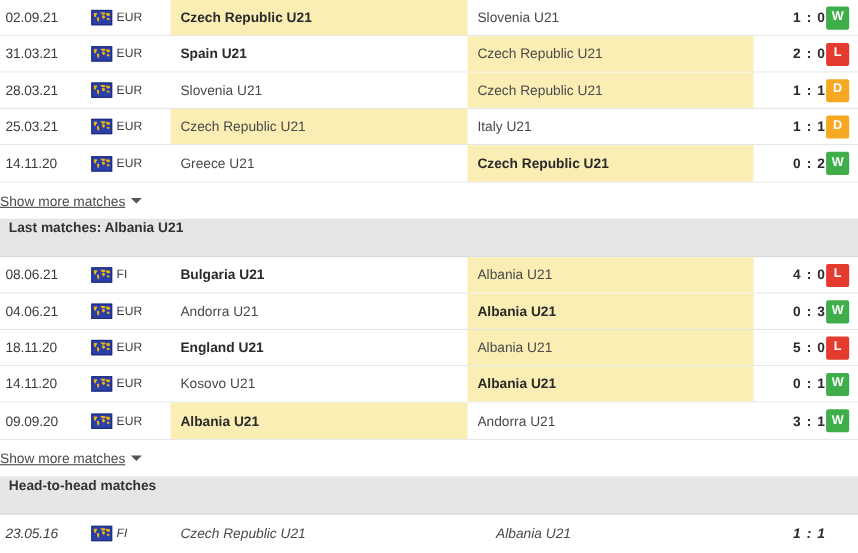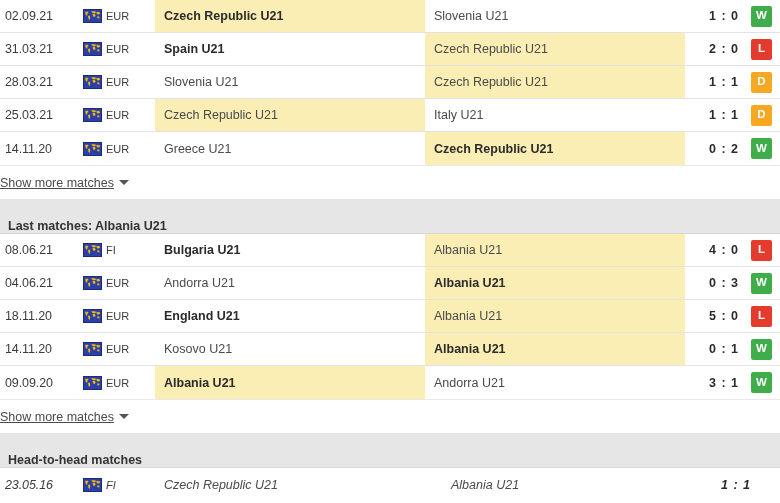--- a/index.html
+++ b/index.html
@@ -54,21 +54,20 @@
   .c-away{
     width:260px;flex:0 0 260px;
     display:flex;align-items:center;
     padding-left:9px;
     box-sizing:border-box;
     font-size:12.5px;
   }
   .c-score{
     flex:1 1 auto;
     display:flex;align-items:center;justify-content:flex-end;
-    padding-right:12px;
     box-sizing:border-box;
     font-weight:bold;
     font-size:12.5px;
     letter-spacing:1px;
     color:#2b2b2b;
     white-space:nowrap;
   }
   .c-badge{
     width:29px;flex:0 0 29px;
     display:flex;align-items:center;justify-content:flex-start;
@@ -122,21 +121,21 @@
     border-top:5px solid #555555;
     display:inline-block;
     text-decoration:none;
   }
 
   
   .section-head{
     height:34px;
     background:#e6e6e6;
     border-bottom:1px solid #d6d6d6;
-    display:flex;align-items:flex-end;
+    display:flex;align-items:flex-start;
     padding-left:8px;
     box-sizing:border-box;
     font-weight:bold;
     font-size:12.5px;
     color:#333333;
   }
 
   
   .h2h-row{
     display:flex;align-items:stretch;

